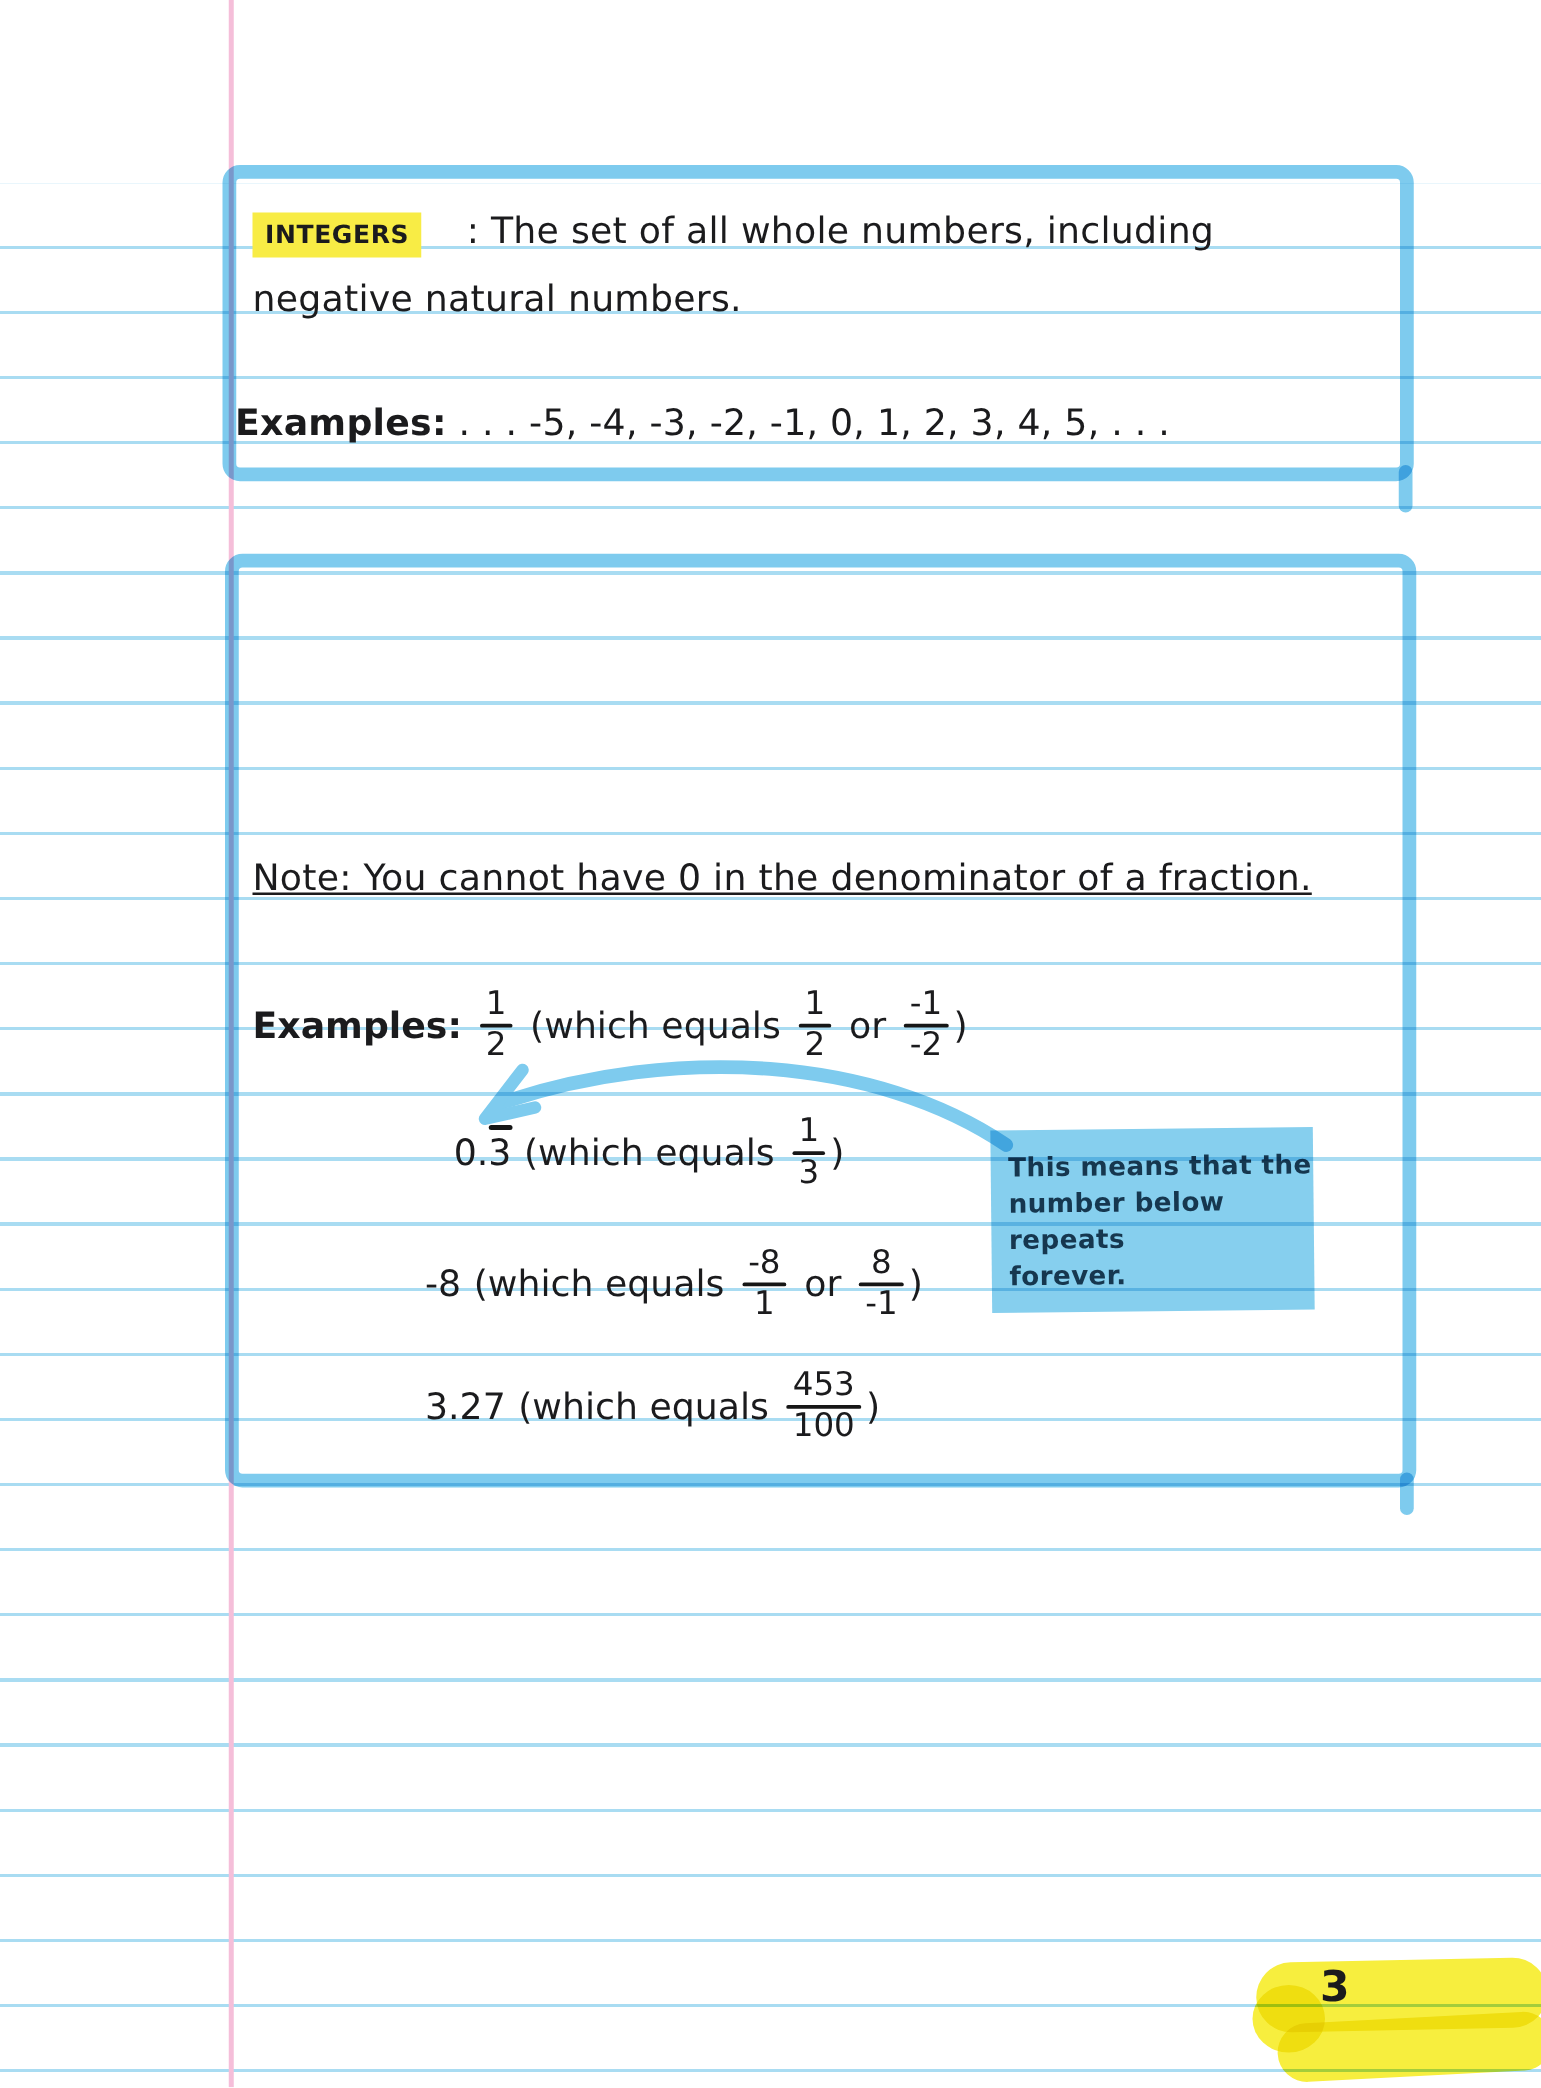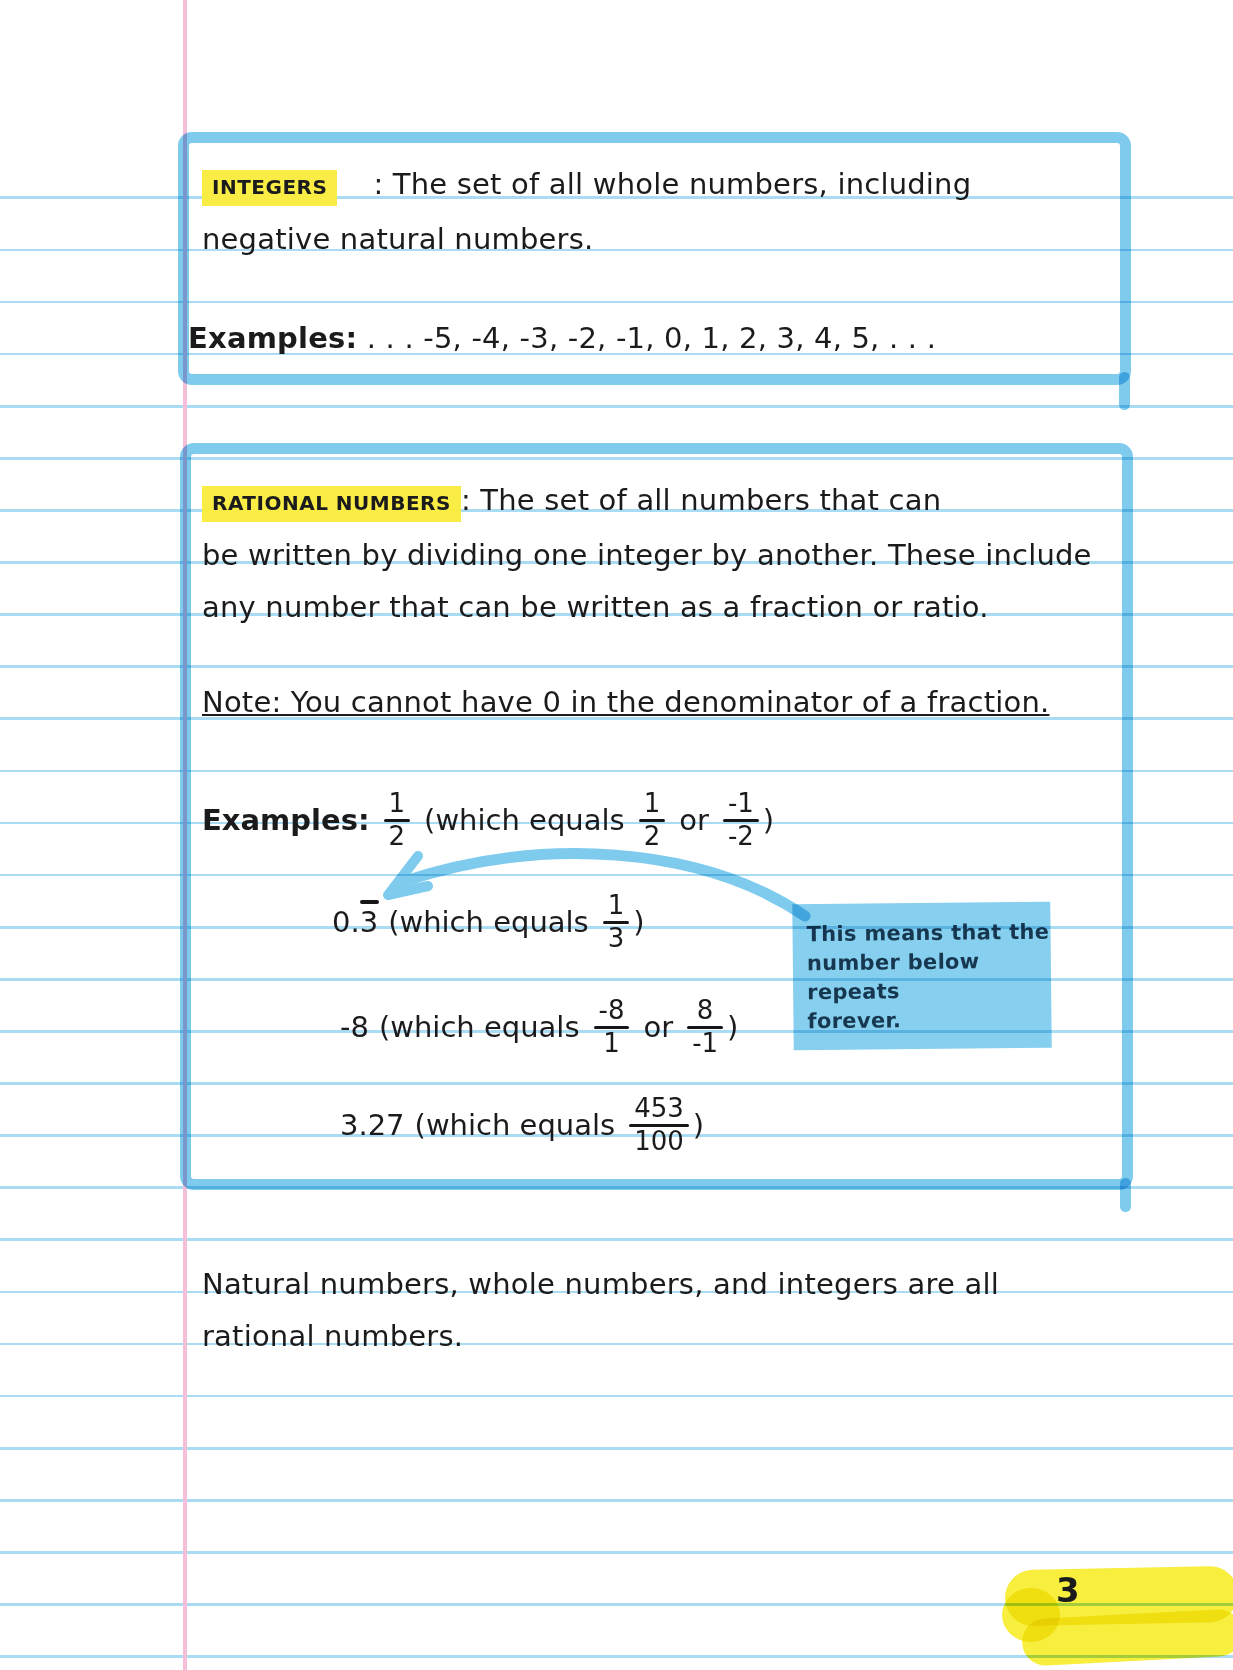--- a/index.html
+++ b/index.html
@@ -63,27 +63,20 @@
   </div>
 
   <div class="tblock textline" style="left:188px;top:312px;">
     <span class="bold">Examples:</span>
     <span>. . . -5, -4, -3, -2, -1, 0, 1, 2, 3, 4, 5, . . .</span>
   </div>
 
   <div class="defbox" style="left:180px;top:443px;width:931px;height:725px;"></div>
   <div class="tail" style="left:1120px;top:1178px;width:11px;height:34px;"></div>
 
-  <div class="tblock" style="left:202px;top:474px;width:920px;">
-    <div class="textline">
-      <span class="hl term">RATIONAL NUMBERS</span><span>: The set of all numbers that can</span>
-    </div>
-    <div class="textline">be written by dividing one integer by another. These include</div>
-    <div class="textline">any number that can be written as a fraction or ratio.</div>
-  </div>
 
   <div class="tblock textline" style="left:202px;top:676px;text-decoration:underline;">Note: You cannot have 0 in the denominator of a fraction.</div>
 
   <div class="exrow" style="left:202px;top:782px;">
     <span class="bold">Examples:</span>
     <span class="frac">
       <span class="fnum">1</span>
       <span class="bar"></span>
       <span class="fden">2</span>
     </span>
@@ -95,21 +88,21 @@
     </span>
     <span>or</span>
     <span class="frac">
       <span class="fnum">-1</span>
       <span class="bar"></span>
       <span class="fden">-2</span>
     </span>
     <span style="margin-left:-10px;">)</span>
   </div>
 
-  <div class="exrow" style="left:332px;top:884px;">
+  <div class="exrow" style="left:363px;top:884px;">
     <span style="letter-spacing:0;">
       <span>0.</span><span class="overbar">3</span>
     </span>
     <span>(which equals</span>
     <span class="frac">
       <span class="fnum">1</span>
       <span class="bar"></span>
       <span class="fden">3</span>
     </span>
     <span style="margin-left:-10px;">)</span>
@@ -147,23 +140,19 @@
     <div class="cline">This means that the</div>
     <div class="cline">number below repeats</div>
     <div class="cline">forever.</div>
   </div>
 
   <svg class="arrow-svg" width="1233" height="1670" viewBox="0 0 1233 1670">
     <path d="M 805 916 C 700 845, 540 836, 402 882" fill="none" stroke="#7ecbee" stroke-width="11" stroke-linecap="round"></path>
     <path d="M 418 856 L 388 895 L 428 886" fill="none" stroke="#7ecbee" stroke-width="10" stroke-linecap="round" stroke-linejoin="round"></path>
   </svg>
 
-  <div class="tblock" style="left:202px;top:1258px;">
-    <div class="textline">Natural numbers, whole numbers, and integers are all</div>
-    <div class="textline">rational numbers.</div>
-  </div>
 
   <div class="blob" style="left:1005px;top:1568px;width:233px;height:56px;border-radius:28px;transform:rotate(-1.2deg);"></div>
   <div class="blob" style="left:1002px;top:1588px;width:58px;height:54px;border-radius:50%;"></div>
   <div class="blob" style="left:1022px;top:1614px;width:220px;height:47px;border-radius:24px;transform:rotate(-3deg);"></div>
   <div class="pagenum">3</div>
 
 </div>
 
 </body></html>

